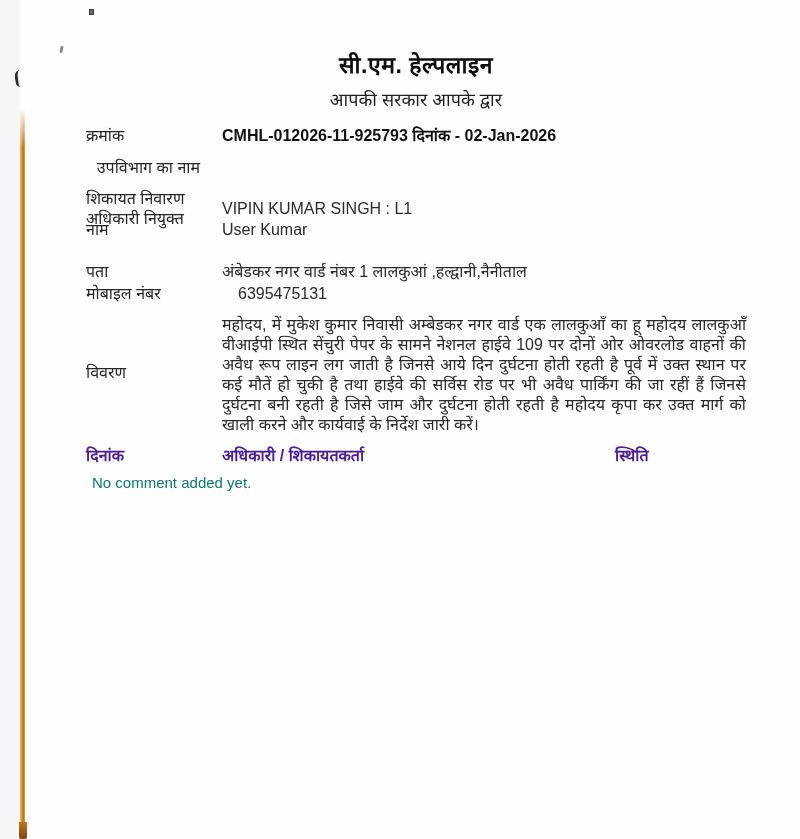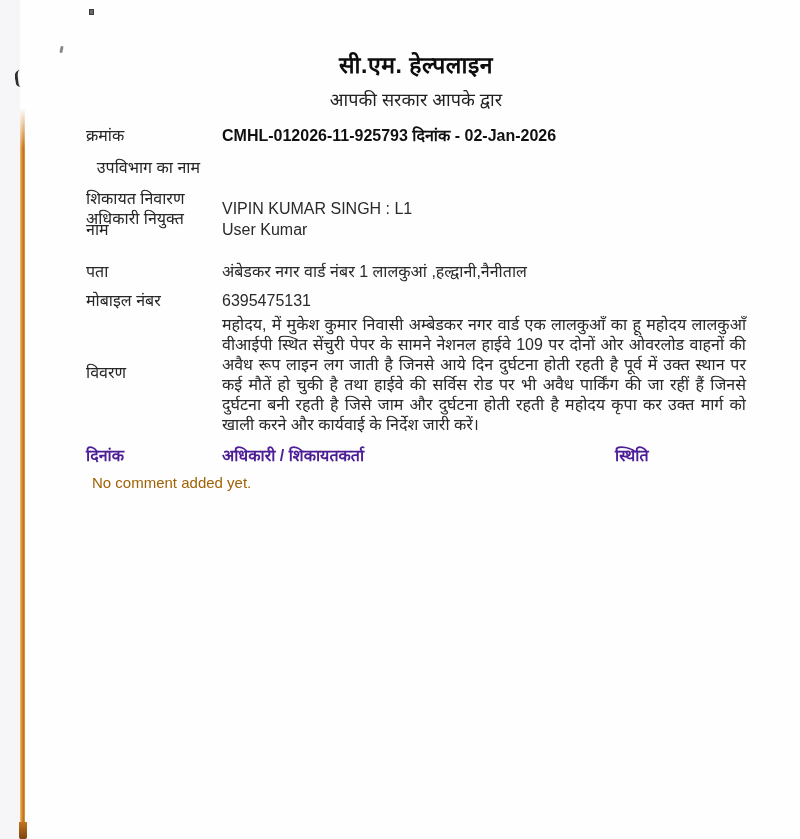--- a/index.html
+++ b/index.html
@@ -59,32 +59,32 @@
   }
   .row .label { color: #262626; padding-right: 22px; }
   .row .value { color: #2a2a2a; }
   .r0 { top: 126px; }
   .r0 .value { font-weight: bold; color: #101010; }
   .r1 { top: 158px; text-align: right; }
   .r2 { top: 189px; }
   .r2 .value { align-self: center; }
   .r3 { top: 220px; }
   .r4 { top: 262px; }
-  .r5 { top: 291px; }
+  .r5 { top: 284px; gap: 16px; }
   .r6 { top: 315px; }
   .r6 .label { padding-top: 48px; }
   .r6 .value { line-height: 20px; text-align: justify; }
   .comments-header {
     position: absolute; left: 86px; top: 444px; width: 660px;
     display: grid; grid-template-columns: 136px 393px auto;
     font-size: 16px; font-weight: bold; color: #4c1d95;
   }
   .no-comment {
     position: absolute; left: 92px; top: 474px;
-    font-size: 15px; color: #a16207;
+    font-size: 15px; color: #0f766e;
   }
 </style>
 </head>
 <body>
 
 <div class="page">
 
   <div class="left-margin"></div>
   <div class="binding-strip"></div>
   <div class="binding-tip"></div>

